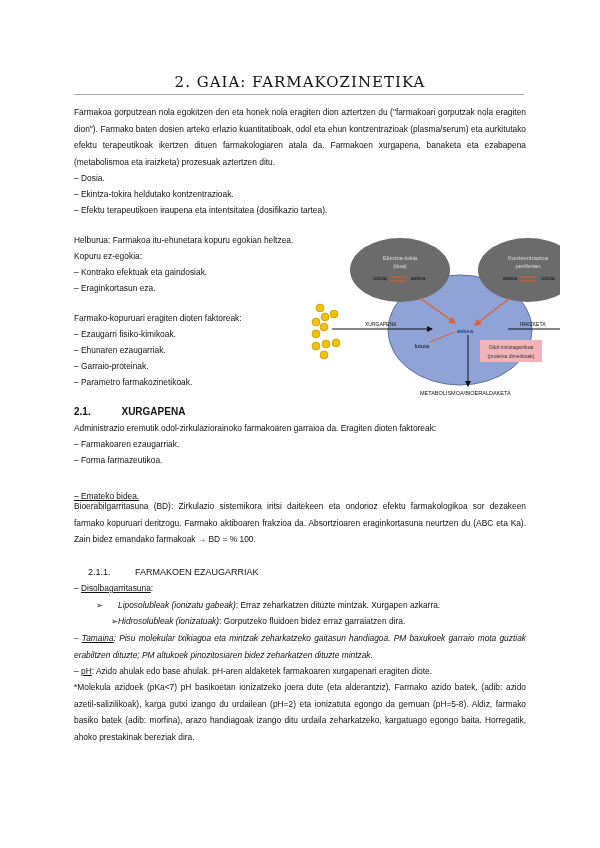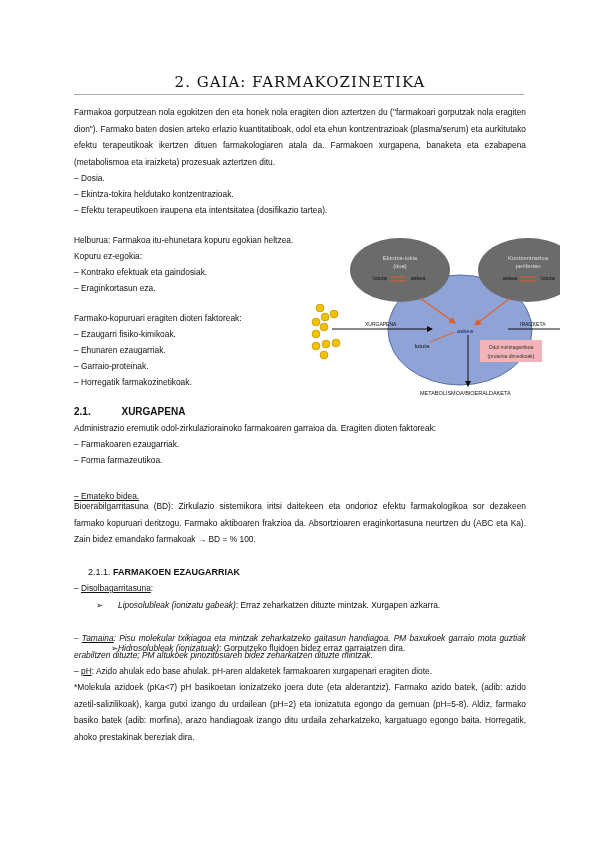--- a/index.html
+++ b/index.html
@@ -29,21 +29,21 @@
   <div class="line" style="top:186px;">– Ekintza-tokira heldutako kontzentrazioak.</div>
 
   <div class="line" style="top:232px;">Helburua: Farmakoa itu-ehunetara kopuru egokian heltzea.</div>
   <div class="line" style="top:248px;">Kopuru ez-egokia:</div>
   <div class="line" style="top:264px;">– Kontrako efektuak eta gaindosiak.</div>
   <div class="line" style="top:280px;">– Eraginkortasun eza.</div>
   <div class="line" style="top:310px;">Farmako-kopuruari eragiten dioten faktoreak:</div>
   <div class="line" style="top:326px;">– Ezaugarri fisiko-kimikoak.</div>
   <div class="line" style="top:342px;">– Ehunaren ezaugarriak.</div>
   <div class="line" style="top:358px;">– Garraio-proteinak.</div>
-  <div class="line" style="top:374px;">– Horregatik farmakozinetikoak.</div>
+  <div class="line" style="top:374px;">– Parametro farmakozinetikoak.</div>
 
   <svg style="position:absolute;left:310px;top:230px;" width="250" height="170" viewBox="0 0 250 170">
     <defs>
       <marker id="ah" markerWidth="6" markerHeight="6" refX="5" refY="3" orient="auto">
           <path d="M0,0 L6,3 L0,6 z" fill="#111"></path>
         </marker>
       <marker id="oh" markerWidth="6" markerHeight="6" refX="5" refY="3" orient="auto">
           <path d="M0,0 L6,3 L0,6 z" fill="#e2602c"></path>
         </marker>
     </defs>
@@ -93,21 +93,21 @@
     <span style="margin-left:28px;">XURGAPENA</span>
   </div>
   <div class="line" style="top:420px;">Administrazio eremutik odol-zirkulaziorainoko farmakoaren garraioa da. Eragiten dioten faktoreak:</div>
   <div class="line" style="top:436px;">– Farmakoaren ezaugarriak.</div>
   <div class="line" style="top:452px;">– Forma farmazeutikoa.</div>
   <div class="line" style="top:488px;text-decoration:underline;">– Emateko bidea.</div>
   <div class="p" style="top:498px;">Bioerabilgarritasuna (BD): Zirkulazio sistemikora iritsi daitekeen eta ondorioz efektu farmakologikoa sor dezakeen farmako kopuruari deritzogu. Farmako aktiboaren frakzioa da. Absortzioaren eraginkortasuna neurtzen du (ABC eta Ka). Zain bidez emandako farmakoak → BD = % 100.</div>
 
   <div class="h3" style="top:567px;">
     <span>2.1.1.</span>
-    <span style="font-weight:bold;">FARMAKOEN EZAUGARRIAK</span>
+    <span style="margin-left:22px;">FARMAKOEN EZAUGARRIAK</span>
   </div>
   <div class="line" style="top:580px;">– <u>Disolbagarritasuna</u>:</div>
   <div class="sub" style="top:597px;"><span class="arrowhead">➢</span><i>Liposolubleak (ionizatu gabeak)</i><span>: Erraz zeharkatzen dituzte mintzak. Xurgapen azkarra.</span></div>
-  <div class="sub" style="top:640px;text-align:right;"><span class="arrowhead">➢</span><i>Hidrosolubleak (ionizatuak)</i><span>: Gorputzeko fluidoen bidez erraz garraiatzen dira.</span></div>
+  <div class="sub" style="top:613px;text-align:right;"><span class="arrowhead">➢</span><i>Hidrosolubleak (ionizatuak)</i><span>: Gorputzeko fluidoen bidez erraz garraiatzen dira.</span></div>
   <div class="p" style="top:630px;font-style:italic;">– <u>Tamaina</u><span>: Pisu molekular txikiagoa eta mintzak zeharkatzeko gaitasun handiagoa. PM baxukoek garraio mota guztiak erabiltzen dituzte; PM altukoek pinozitosiaren bidez zeharkatzen dituzte mintzak.</span></div>
   <div class="line" style="top:663px;">– <u>pH</u><span>: Azido ahulak edo base ahulak. pH-aren aldaketek farmakoaren xurgapenari eragiten diote.</span></div>
   <div class="p" style="top:679px;">*Molekula azidoek (pKa&lt;7) pH basikoetan ionizatzeko joera dute (eta alderantziz). Farmako azido batek, (adib: azido azetil-salizilikoak), karga gutxi izango du urdailean (pH=2) eta ionizatuta egongo da gernuan (pH=5-8). Aldiz, farmako basiko batek (adib: morfina), arazo handiagoak izango ditu urdaila zeharkatzeko, kargatuago egongo baita. Horregatik, ahoko prestakinak bereziak dira.</div>
 </div>
 
 </body></html>

